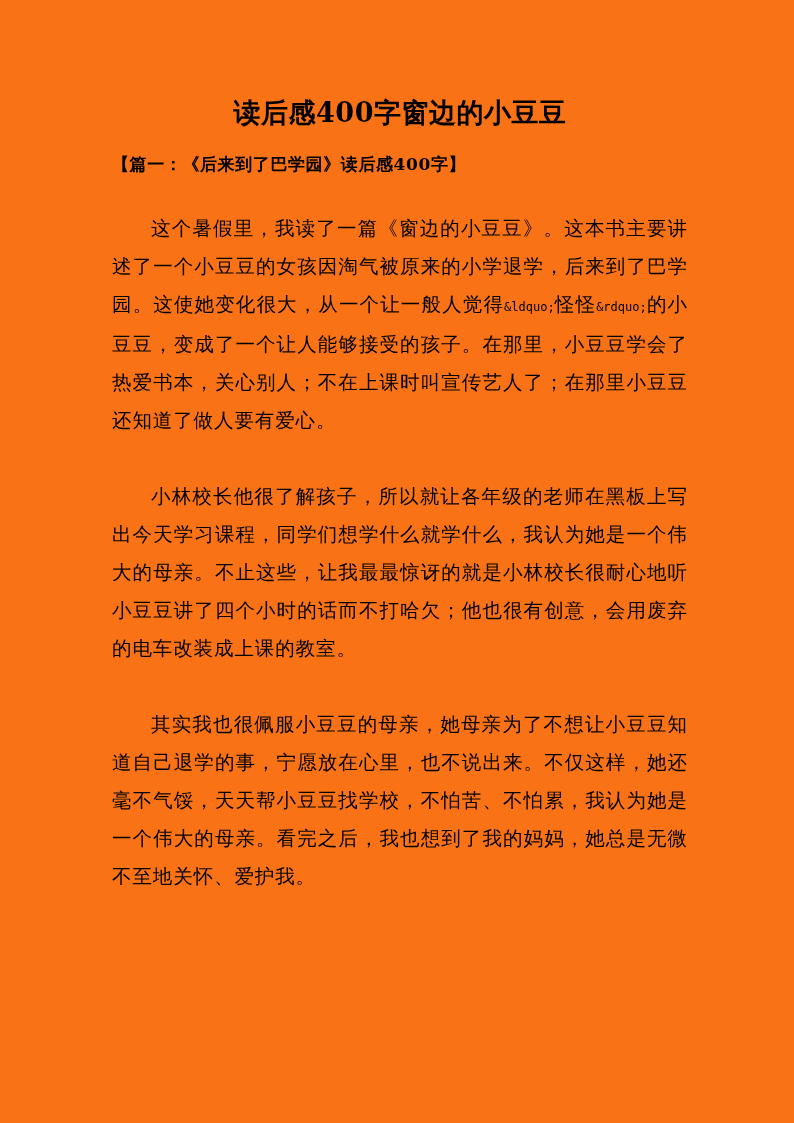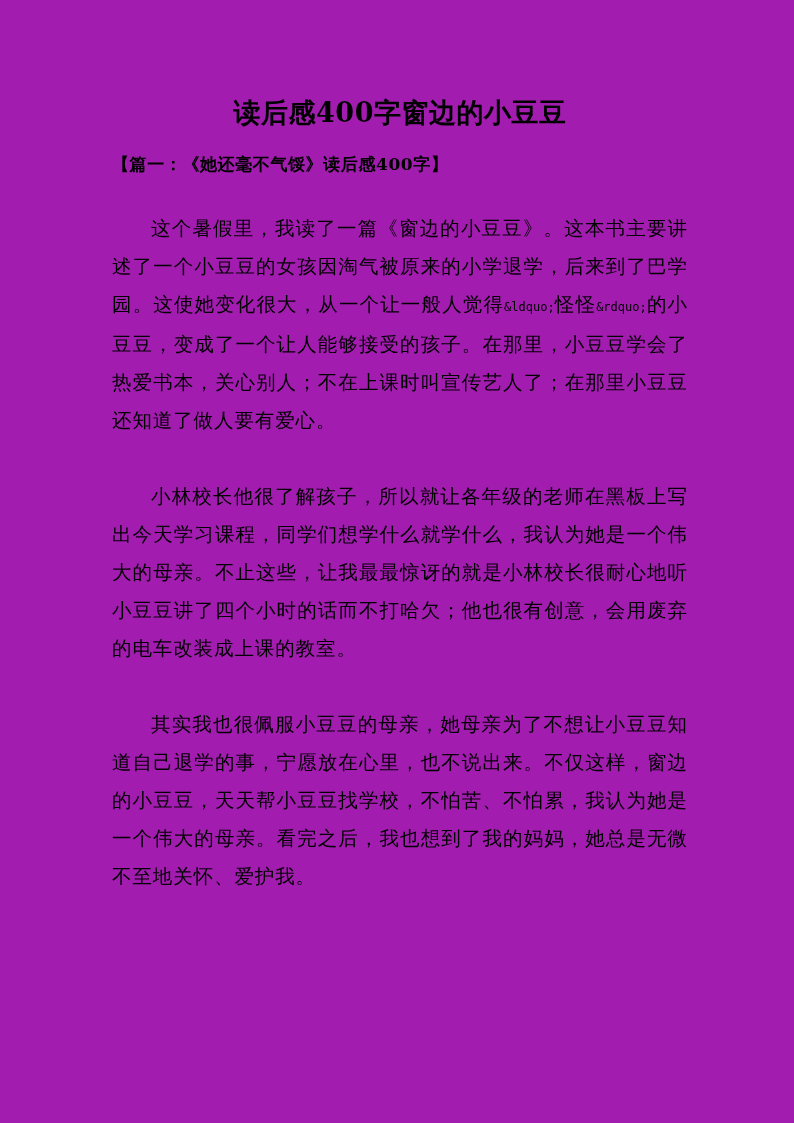--- a/index.html
+++ b/index.html
@@ -15,21 +15,21 @@
     color: #000000;
     -webkit-font-smoothing: none;
   }
 
   .page {
     position: relative;
     width: 794px;
     height: 1123px;
     box-sizing: border-box;
     padding: 0;
-    background: #a21caf;
+    background: #f97316;
   }
 
   .content {
     position: absolute;
     left: 112px;
     top: 0;
     width: 576px;
   }
 
   .doc-title {
@@ -81,22 +81,22 @@
   }
 </style>
 </head>
 <body>
 
 <div class="page">
   <div class="content">
 
     <h1 class="doc-title">读后感400字窗边的小豆豆</h1>
 
-    <h2 class="section-heading">【篇一：《她还毫不气馁》读后感400字】</h2>
+    <h2 class="section-heading">【篇一：《后来到了巴学园》读后感400字】</h2>
 
     <p class="para p1"><span>这个暑假里，我读了一篇《窗边的小豆豆》。这本书主要讲述了一个小豆豆的女孩因淘气被原来的小学退学，后来到了巴学园。这使她变化很大，从一个让一般人觉得</span><span class="entity">&amp;ldquo;</span><span>怪怪</span><span class="entity">&amp;rdquo;</span><span>的小豆豆，变成了一个让人能够接受的孩子。在那里，小豆豆学会了热爱书本，关心别人；不在上课时叫宣传艺人了；在那里小豆豆还知道了做人要有爱心。</span></p>
 
     <p class="para p2">小林校长他很了解孩子，所以就让各年级的老师在黑板上写出今天学习课程，同学们想学什么就学什么，我认为她是一个伟大的母亲。不止这些，让我最最惊讶的就是小林校长很耐心地听小豆豆讲了四个小时的话而不打哈欠；他也很有创意，会用废弃的电车改装成上课的教室。</p>
 
-    <p class="para p3">其实我也很佩服小豆豆的母亲，她母亲为了不想让小豆豆知道自己退学的事，宁愿放在心里，也不说出来。不仅这样，窗边的小豆豆，天天帮小豆豆找学校，不怕苦、不怕累，我认为她是一个伟大的母亲。看完之后，我也想到了我的妈妈，她总是无微不至地关怀、爱护我。</p>
+    <p class="para p3">其实我也很佩服小豆豆的母亲，她母亲为了不想让小豆豆知道自己退学的事，宁愿放在心里，也不说出来。不仅这样，她还毫不气馁，天天帮小豆豆找学校，不怕苦、不怕累，我认为她是一个伟大的母亲。看完之后，我也想到了我的妈妈，她总是无微不至地关怀、爱护我。</p>
 
   </div>
 </div>
 
 </body></html>

